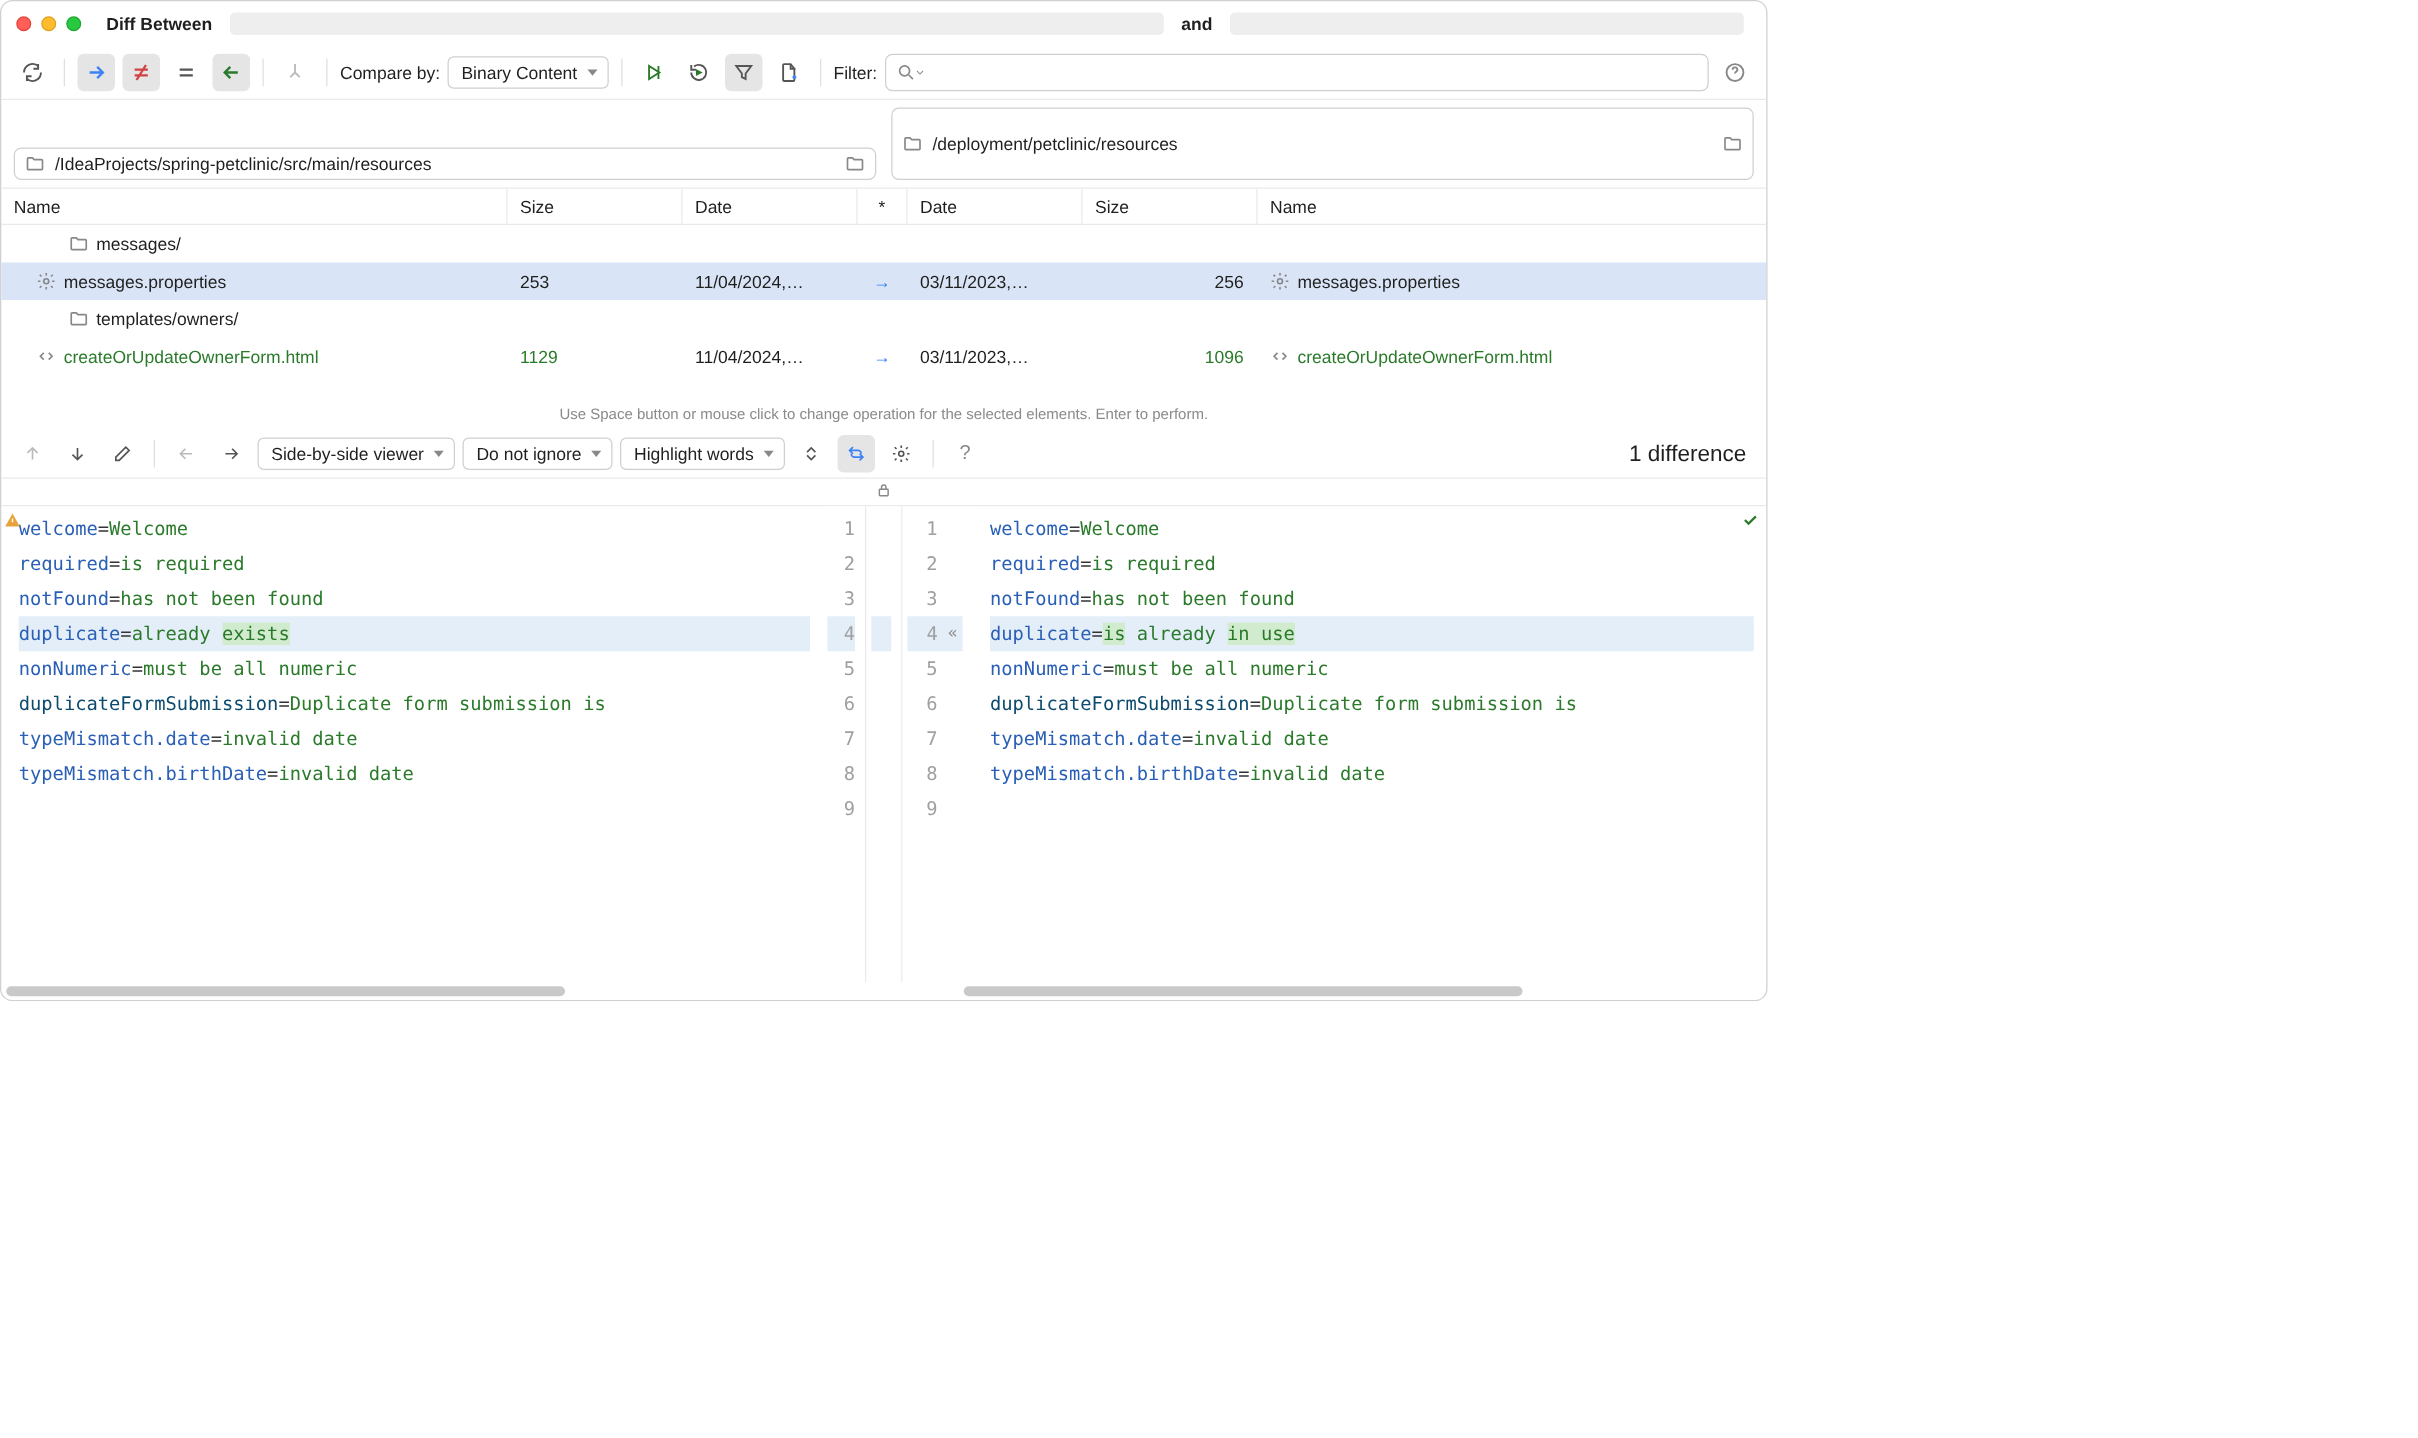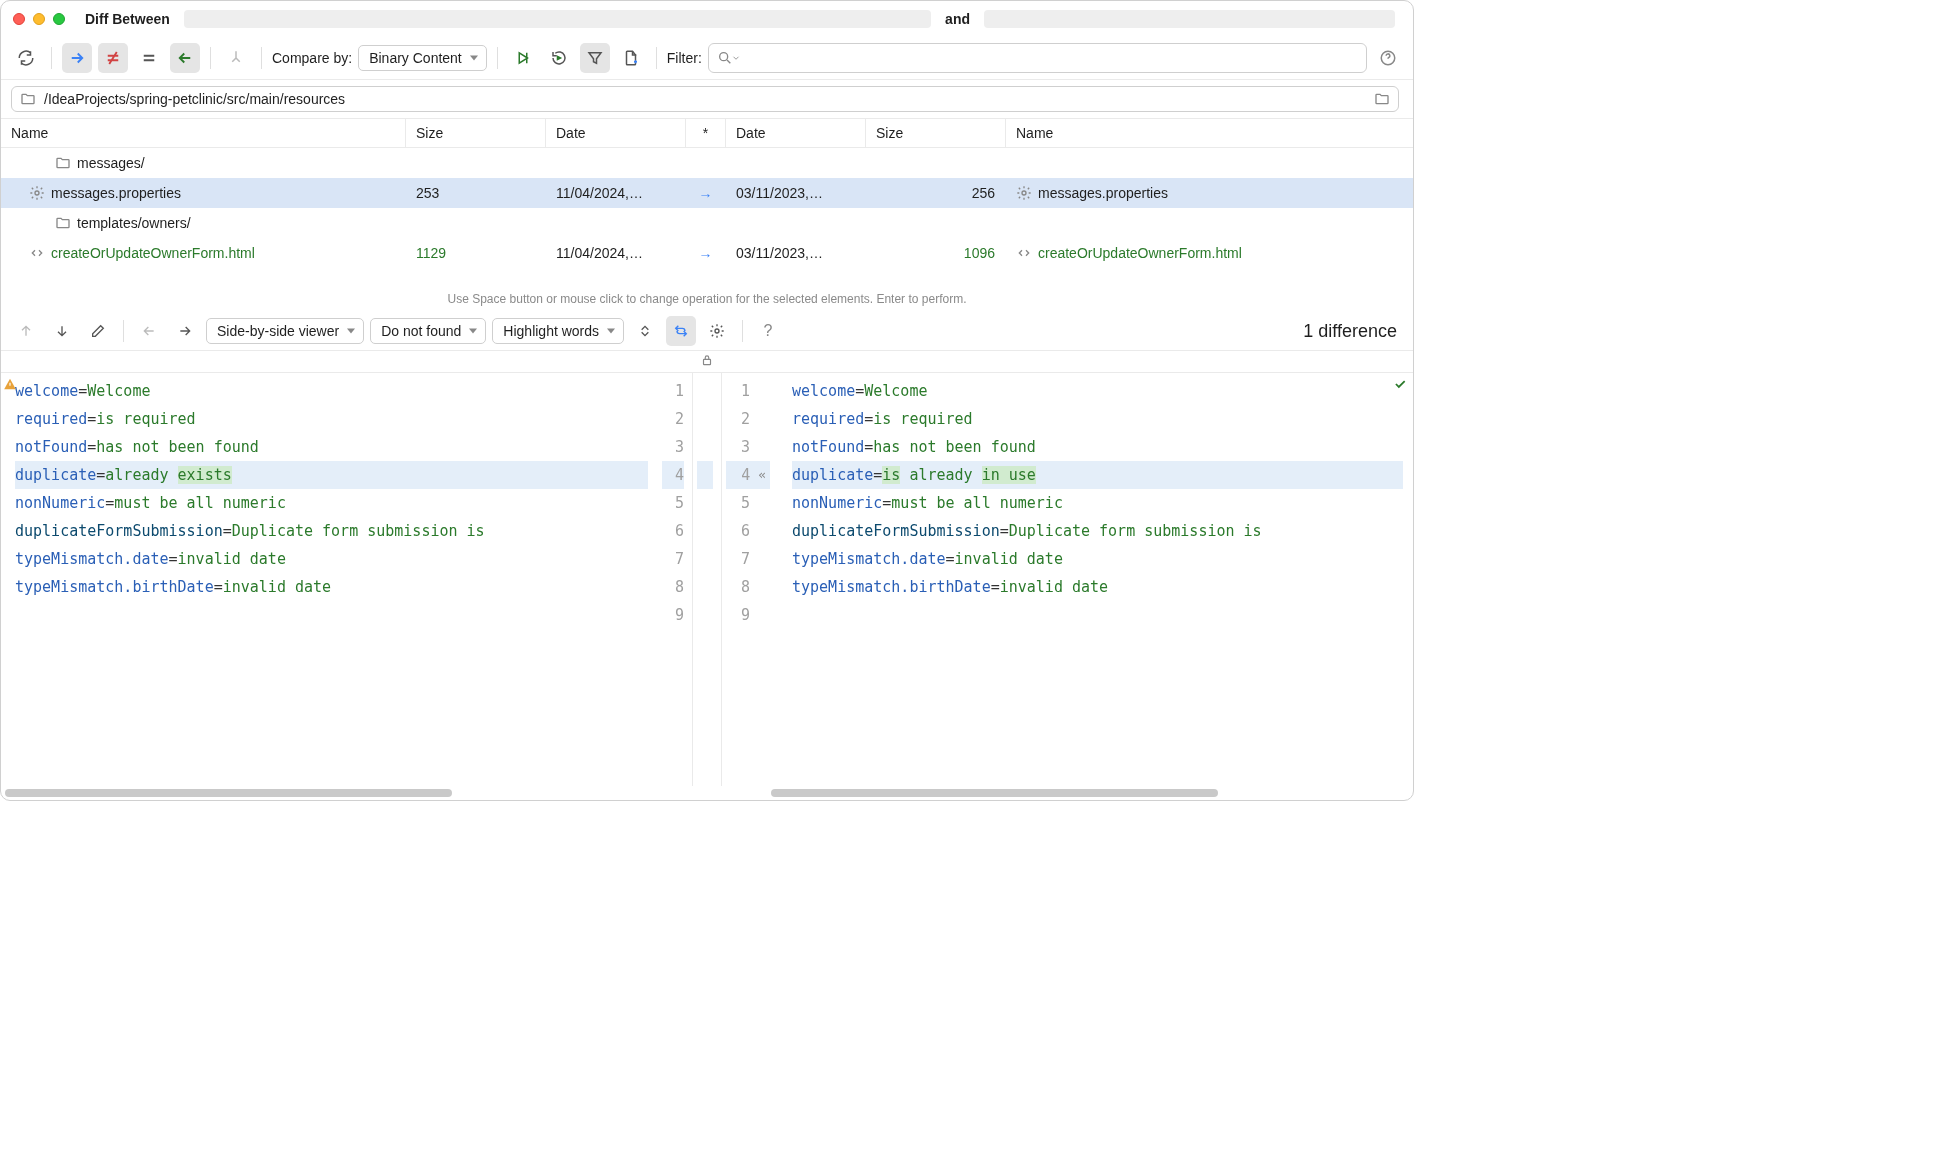--- a/index.html
+++ b/index.html
@@ -246,25 +246,34 @@
     </div>
     <div class="icon-btn">
       <svg width="18" height="18" viewBox="0 0 24 24" fill="none" stroke="#888" stroke-width="2">
           <circle cx="12" cy="12" r="9"></circle>
           <path d="M9.5 9a2.5 2.5 0 1 1 3.5 2.3c-.8.4-1 1-1 1.7M12 17h.01"></path>
         </svg>
     </div>
   </div>
 
   <div class="pathrow">
-    <div class="path-box" style="margin-right:4px; flex:1;">
+    <div class="path-box" style="margin-right:4px; flex:1;margin-top:32px;">
       <svg width="16" height="16" viewBox="0 0 24 24" fill="none" stroke="#888" stroke-width="2">
           <path d="M3 6a1 1 0 0 1 1-1h5l2 2h9a1 1 0 0 1 1 1v10a1 1 0 0 1-1 1H4a1 1 0 0 1-1-1z"></path>
         </svg>
       <span class="path-text">/IdeaProjects/spring-petclinic/src/main/resources</span>
+      <svg width="16" height="16" viewBox="0 0 24 24" fill="none" stroke="#888" stroke-width="2">
+          <path d="M3 6a1 1 0 0 1 1-1h5l2 2h9a1 1 0 0 1 1 1v10a1 1 0 0 1-1 1H4a1 1 0 0 1-1-1z"></path>
+        </svg>
+    </div>
+    <div class="path-box" style="flex:1;">
+      <svg width="16" height="16" viewBox="0 0 24 24" fill="none" stroke="#888" stroke-width="2">
+          <path d="M3 6a1 1 0 0 1 1-1h5l2 2h9a1 1 0 0 1 1 1v10a1 1 0 0 1-1 1H4a1 1 0 0 1-1-1z"></path>
+        </svg>
+      <span class="path-text">/deployment/petclinic/resources</span>
       <svg width="16" height="16" viewBox="0 0 24 24" fill="none" stroke="#888" stroke-width="2">
           <path d="M3 6a1 1 0 0 1 1-1h5l2 2h9a1 1 0 0 1 1 1v10a1 1 0 0 1-1 1H4a1 1 0 0 1-1-1z"></path>
         </svg>
     </div>
   </div>
 
   <div class="tree-header">
     <div class="th th-name-l">Name</div>
     <div class="th th-size-l">Size</div>
     <div class="th th-date-l">Date</div>
@@ -376,21 +385,21 @@
     </div>
     <div class="icon-btn">
       <svg width="16" height="16" viewBox="0 0 24 24" fill="none" stroke="#555" stroke-width="2">
           <path d="M5 12h14M13 6l6 6-6 6"></path>
         </svg>
     </div>
     <div class="dropdown">
       <span>Side-by-side viewer</span>
     </div>
     <div class="dropdown">
-      <span>Do not found</span>
+      <span>Do not ignore</span>
     </div>
     <div class="dropdown">
       <span>Highlight words</span>
     </div>
     <div class="icon-btn">
       <svg width="16" height="16" viewBox="0 0 24 24" fill="none" stroke="#555" stroke-width="2">
           <path d="M7 10l5-5 5 5M7 14l5 5 5-5"></path>
         </svg>
     </div>
     <div class="icon-btn active">

